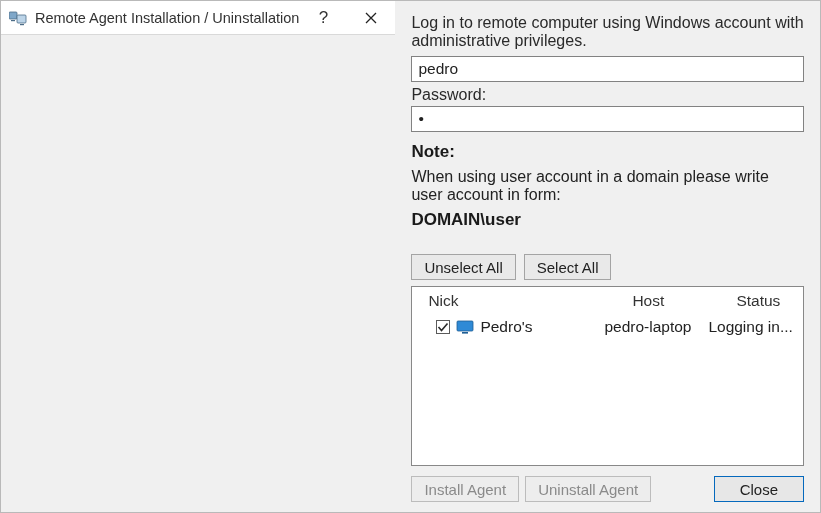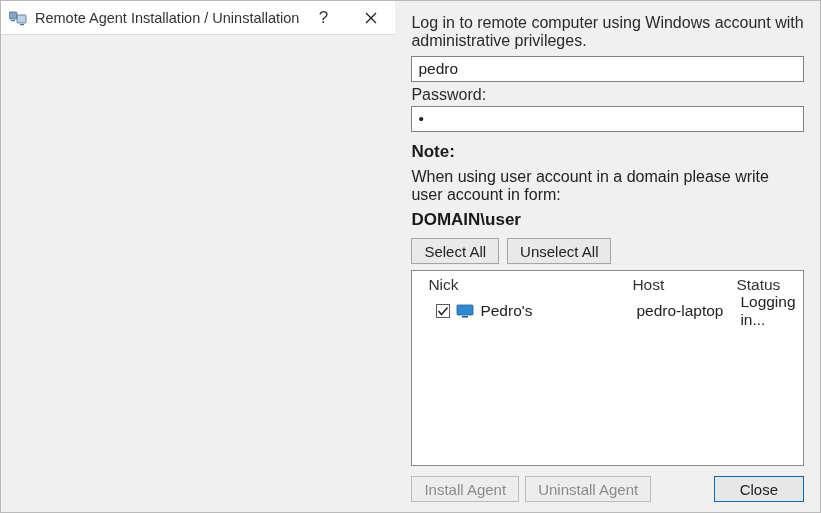--- a/index.html
+++ b/index.html
@@ -83,21 +83,21 @@
   .note-line {
     font-size: 16px;
     color: #222;
     margin-top: 6px;
   }
   .note-example {
     font-weight: bold;
     font-size: 17px;
     color: #1a1a1a;
     margin-top: 6px;
-    margin-bottom: 8px;
+    margin-bottom: 24px;
   }
   .btn-row {
     display: flex; gap: 8px;
     margin-bottom: 4px;
   }
   .btn {
     background: #e9e9e9;
     border: 1px solid #a4a4a4;
     padding: 3px 12px;
     font-size: 15px;
@@ -132,21 +132,21 @@
   .grid-header .col-status { flex: 1; }
   .grid-body { flex: 1; }
   .grid-row {
     display: flex;
     align-items: center;
     height: 24px;
     font-size: 15.5px;
     color: #222;
   }
   .grid-row .cell-nick {
-    width: 224px;
+    width: 192px;
     display: flex; align-items: center;
     padding-left: 24px;
   }
   .grid-row .cell-host { width: 104px; padding-left: 0; }
   .grid-row .cell-status { flex: 1; padding-left: 0; }
   .row-checkbox {
     width: 14px; height: 14px;
     border: 1px solid #5a5a5a;
     background: #fff;
     margin-right: 6px;
@@ -201,22 +201,22 @@
     <input class="text-input" type="text" value="pedro" style="">
 
     <div class="field-label">Password:</div>
     <input class="text-input" type="password" value="p" style="">
 
     <div class="note-heading">Note:</div>
     <div class="note-line">When using user account in a domain please write user account in form:</div>
     <div class="note-example">DOMAIN\user</div>
 
     <div class="btn-row">
+      <button class="btn">Unselect All</button>
       <button class="btn">Select All</button>
-      <button class="btn">Unselect All</button>
     </div>
 
     <div class="grid">
       <div class="grid-header">
         <div class="col-nick">Nick</div>
         <div class="col-host">Host</div>
         <div class="col-status">Status</div>
       </div>
       <div class="grid-body">
         <div class="grid-row">

